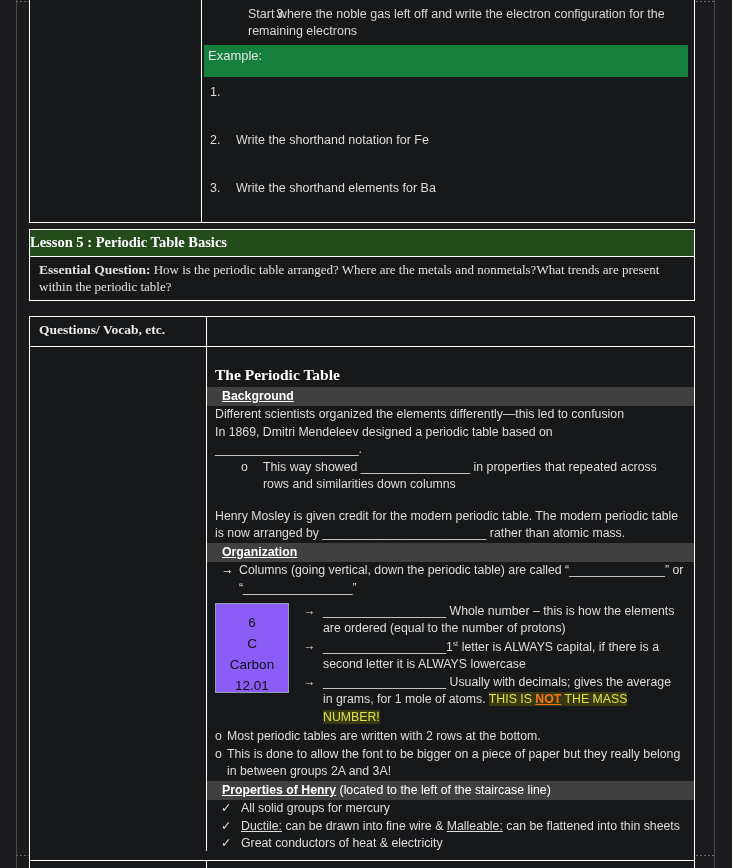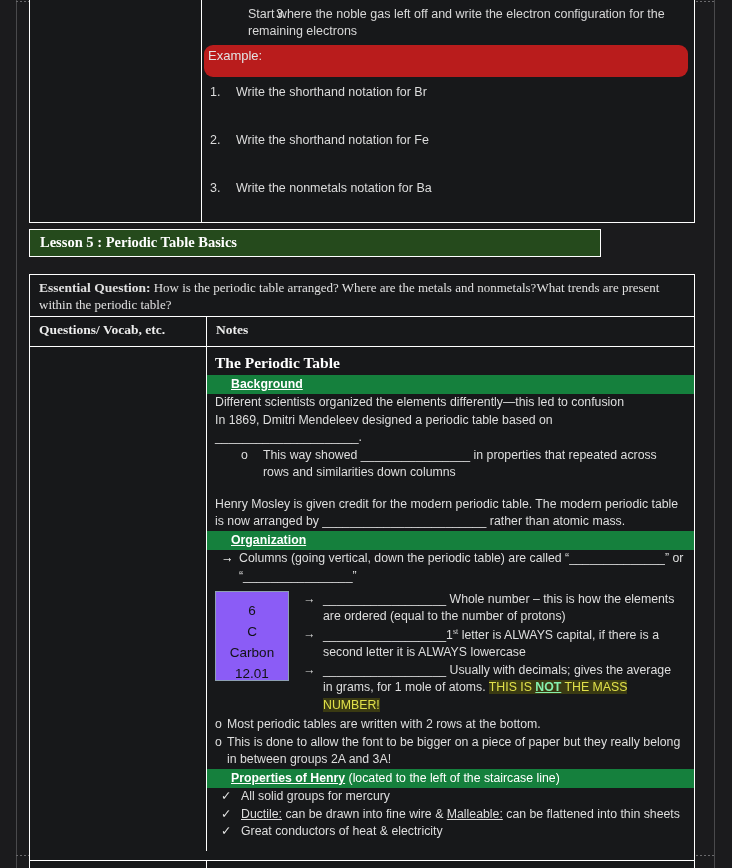--- a/index.html
+++ b/index.html
@@ -52,57 +52,56 @@
   .ol3 {
     margin: 0; padding: 6px 14px 4px 46px;
     font-family: "Liberation Sans", sans-serif;
     font-size: 12.5px; color: #d8d8d8; line-height: 1.32;
   }
   .ol3 .num { position: absolute; left: 28px; }
   .item3 {
     position: relative; padding-left: 0px;
   }
   .example-bar {
-    background: #b91c1c;
+    background: #15803d;
     color: #e3e3e3;
     font-family: "Liberation Sans", sans-serif;
     font-size: 13px;
     padding: 3px 17px 14px 4px;
     margin: 2px 6px 0 2px;
-    border-radius: 9px;
   }
   .numlist {
     list-style: none; margin: 0; padding: 0;
     font-family: "Liberation Sans", sans-serif;
     font-size: 12.5px; color: #dcdcdc;
   }
   .numlist li {
     position: relative;
     padding-left: 34px;
     height: 48px;
     padding-top: 8px;
   }
   .numlist li .n { position: absolute; left: 8px; top: 8px; }
 
   
   #lesson-banner {
     position: absolute;
-    left: 29px; top: 229px; width: 572px; height: 28px;
+    left: 29px; top: 229px; width: 666px; height: 28px;
     background: #254a1c;
     border: 1px solid #ffffff;
     color: #ffffff;
     font-family: "Liberation Serif", serif;
     font-weight: bold;
     font-size: 14.5px;
-    padding: 4px 10px;
+    padding: 4px 0;
   }
 
   
   #eq-box {
-    left: 29px; top: 274px; width: 666px; height: 45px;
+    left: 29px; top: 256px; width: 666px; height: 45px;
     padding: 4px 9px;
     color: #e0e0e0;
     font-family: "Liberation Serif", serif;
     font-size: 13px;
     line-height: 1.28;
   }
   #eq-box .lbl { font-weight: bold; font-size: 13.5px; }
 
   
   #table-main {
@@ -116,36 +115,36 @@
     width: 177px; border-right: 1px solid #ffffff;
     padding: 5px 9px; color: #ececec;
     font-family: "Liberation Serif", serif; font-weight: bold; font-size: 13.5px;
   }
   #table-main .hdr-right {
     flex: 1; padding: 5px 9px; color: #ececec;
     font-family: "Liberation Serif", serif; font-weight: bold; font-size: 13.5px;
   }
   #table-main .body-row { display: flex; height: 504px; }
   #table-main .body-left { width: 177px; border-right: 1px solid #ffffff; }
-  #table-main .body-right { flex: 1; padding: 3px 0 0 0; }
+  #table-main .body-right { flex: 1; padding: 3px 0 0 0; margin-top: 12px; }
 
   .notes {
     font-family: "Liberation Sans", sans-serif;
     font-size: 12.3px;
     color: #dedede;
     line-height: 1.42;
   }
   h3.notes-title {
     margin: 2px 0 1px 0; padding: 0 8px;
     font-family: "Liberation Serif", serif;
     font-weight: bold; font-size: 15.5px; color: #ffffff;
   }
   .subhead {
-    background: #15803d;
-    padding: 1px 8px 1px 24px;
+    background: #404040;
+    padding: 1px 8px 1px 15px;
     font-weight: bold;
     color: #ffffff;
   }
   .subhead u { text-decoration: underline; }
   .subhead .plain { font-weight: normal; text-decoration: none; }
 
   .line { padding: 0 8px; }
   .indent-o {
     padding-left: 56px; position: relative; padding-right: 8px;
   }
@@ -173,21 +172,21 @@
   }
   .elem-card .sym { font-size: 13.5px; }
   .elem-right { flex: 1; }
   .elem-right .arrow-item { padding-left: 22px; }
   .elem-right .arrow-item .arw { left: 2px; }
   sup.st { font-size: 8px; vertical-align: super; font-family: Liberation Serif, serif; }
   .hl-warn {
     background: #3a3a12;
     color: #e0e04a;
   }
-  .hl-warn u { text-decoration: underline; font-weight: bold; color:#86efac;text-align:right; }
+  .hl-warn u { text-decoration: underline; font-weight: bold; color:#f97316;text-align:right; }
 
   .o-item { padding-left: 20px; position: relative; padding-right: 8px; }
   .o-item .ob { position: absolute; left: 8px; }
   .check-item { padding-left: 34px; position: relative; padding-right: 8px; }
   .check-item .ck { position: absolute; left: 14px; color: #e6e6e6; }
 
   
   #table-bottom {
     left: 29px; top: 860px; width: 666px; height: 30px;
   }
@@ -215,50 +214,48 @@
             <span class="num">3.</span>
             <span>Start where the noble gas left off and write the electron configuration for the remaining electrons</span>
           </div>
         </div>
 
         <div class="example-bar">Example:</div>
 
         <ul class="numlist">
           <li>
             <span class="n">1.</span>
-            <span>Write the shorthand notation for Br</span>
           </li>
           <li>
             <span class="n">2.</span>
             <span>Write the shorthand notation for Fe</span>
           </li>
           <li>
             <span class="n">3.</span>
-            <span>Write the nonmetals notation for Ba</span>
+            <span>Write the shorthand elements for Ba</span>
           </li>
         </ul>
 
       </div>
     </div>
   </div>
 
   <div id="lesson-banner">
     <span>Lesson 5 : Periodic Table Basics</span>
   </div>
 
   <div class="tbl" id="eq-box">
     <span class="lbl">Essential Question:</span>
     <span>How is the periodic table arranged? Where are the metals and nonmetals?What trends are present within the periodic table?</span>
   </div>
 
   <div class="tbl" id="table-main">
 
     <div class="hdr-row">
       <div class="hdr-left">Questions/ Vocab, etc.</div>
-      <div class="hdr-right">Notes</div>
     </div>
 
     <div class="body-row">
       <div class="body-left"></div>
       <div class="body-right notes">
 
         <h3 class="notes-title">The Periodic Table</h3>
 
         <div class="subhead">
           <u>Background</u>

